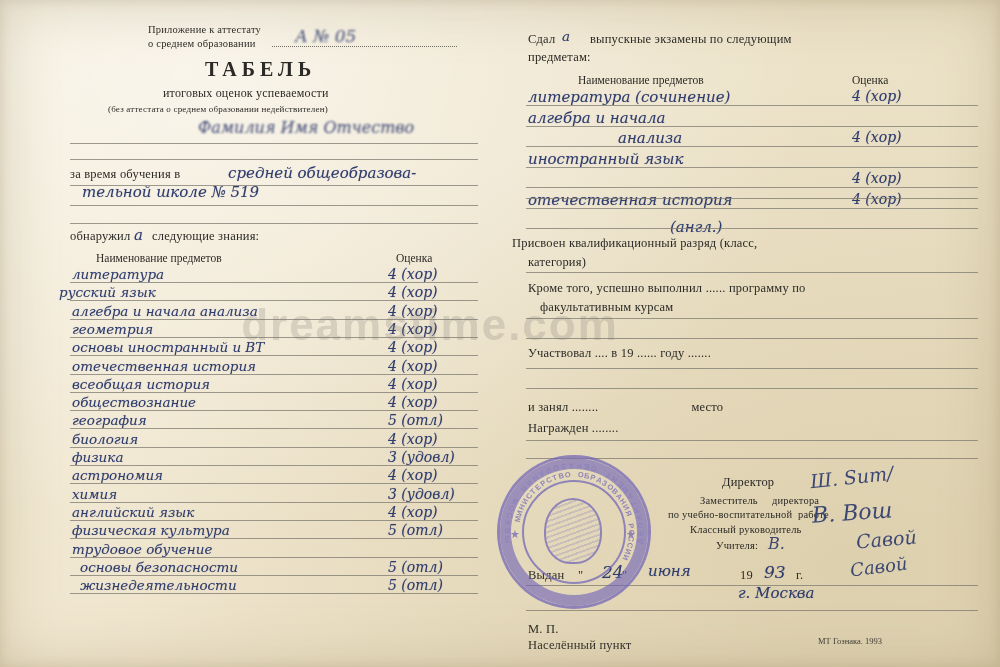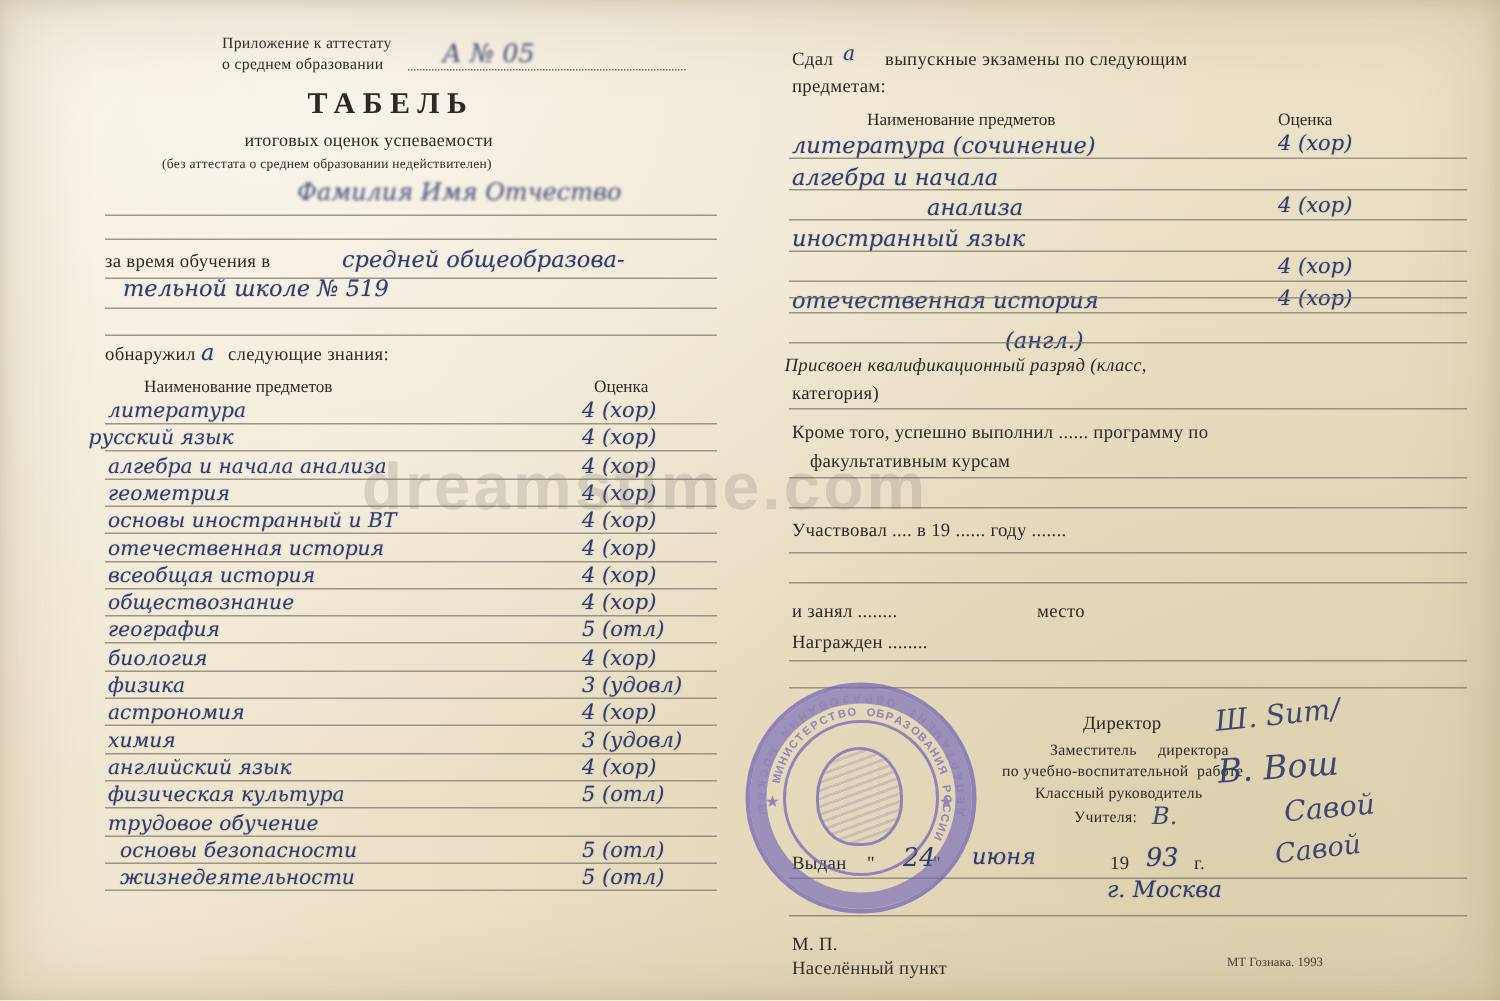--- a/index.html
+++ b/index.html
@@ -289,21 +289,21 @@
         <div class="hw mark" style="left: 352px; top: 170px;">4 (хор)</div>
         <div class="rule" style="left: 26px; top: 207.5px; width: 452px;"></div>
         <div class="hw" style="left: 28px; top: 190.5px;">отечественная история</div>
         <div class="hw mark" style="left: 352px; top: 190.5px;">4 (хор)</div>
       </div>
 
     <div class="rule" style="left:26px; top:198px; width:452px;"></div>
 
     <div class="rule" style="left:26px; top:228px; width:452px;"></div>
 
-    <div class="pr med" style="left:23px; top:236px;font-style:italic;">Присвоен квалификационный разряд (класс,</div>
+    <div class="pr med" style="left:12px; top:236px;">Присвоен квалификационный разряд (класс,</div>
     <div class="pr med" style="left:28px; top:255px;">категория)</div>
     <div class="rule" style="left:26px; top:272px; width:452px;"></div>
 
     <div class="pr med" style="left:28px; top:281px;">Кроме того, успешно выполнил ...... программу по</div>
     <div class="pr med" style="left:40px; top:300px;">факультативным курсам</div>
     <div class="rule" style="left:26px; top:318px; width:452px;"></div>
     <div class="rule" style="left:26px; top:338px; width:452px;"></div>
 
     <div class="pr med" style="left:28px; top:346px;">Участвовал .... в 19 ...... году .......</div>
     <div class="rule" style="left:26px; top:368px; width:452px;"></div>

